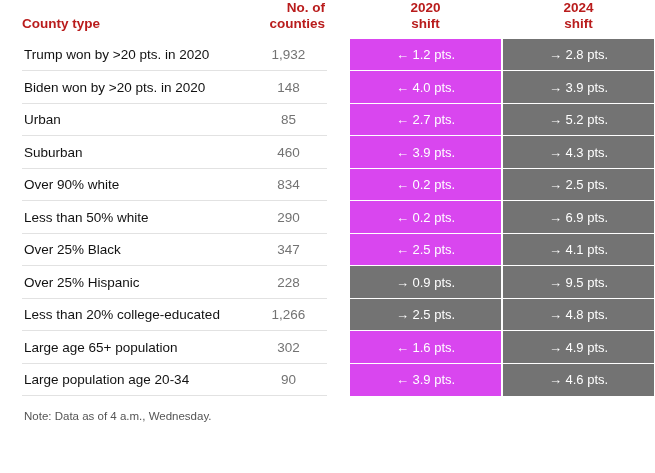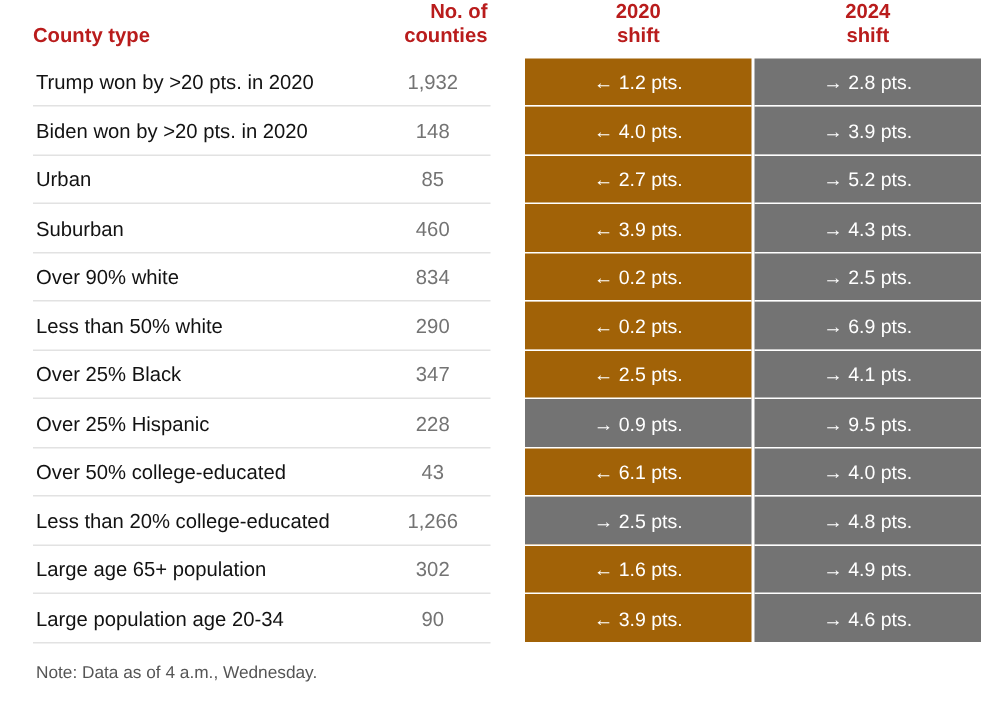--- a/index.html
+++ b/index.html
@@ -66,21 +66,21 @@
     white-space: nowrap;
   }
   td.c-spacer { border-bottom: none; }
   td.cell-shift {
     text-align: center;
     color: #ffffff;
     font-size: 13px;
     border-bottom: 1px solid #ffffff;
     white-space: nowrap;
   }
-  td.cell-shift.dem { background: #a16207; }
+  td.cell-shift.dem { background: #d946ef; }
   td.cell-shift.gop { background: #737373; }
   tbody tr:last-child td.cell-shift { border-bottom: none; }
 
   .note {
     margin-top: 14px;
     font-size: 11.5px;
     color: #555555;
     padding-left: 2px;
   }
 </style>
@@ -172,28 +172,20 @@
         </tr>
         <tr>
           <td class="c-label">Over 25% Hispanic</td>
           <td class="c-num">228</td>
           <td class="c-spacer"></td>
           <td class="cell-shift gop">→ 0.9 pts.</td>
           <td class="c-spacer"></td>
           <td class="cell-shift gop">→ 9.5 pts.</td>
         </tr>
         <tr>
-          <td class="c-label">Over 50% college-educated</td>
-          <td class="c-num">43</td>
-          <td class="c-spacer"></td>
-          <td class="cell-shift dem">← 6.1 pts.</td>
-          <td class="c-spacer"></td>
-          <td class="cell-shift gop">→ 4.0 pts.</td>
-        </tr>
-        <tr>
           <td class="c-label">Less than 20% college-educated</td>
           <td class="c-num">1,266</td>
           <td class="c-spacer"></td>
           <td class="cell-shift gop">→ 2.5 pts.</td>
           <td class="c-spacer"></td>
           <td class="cell-shift gop">→ 4.8 pts.</td>
         </tr>
         <tr>
           <td class="c-label">Large age 65+ population</td>
           <td class="c-num">302</td>

